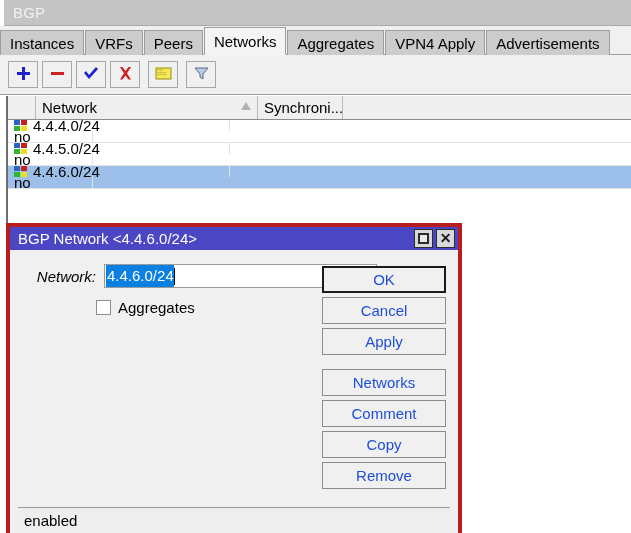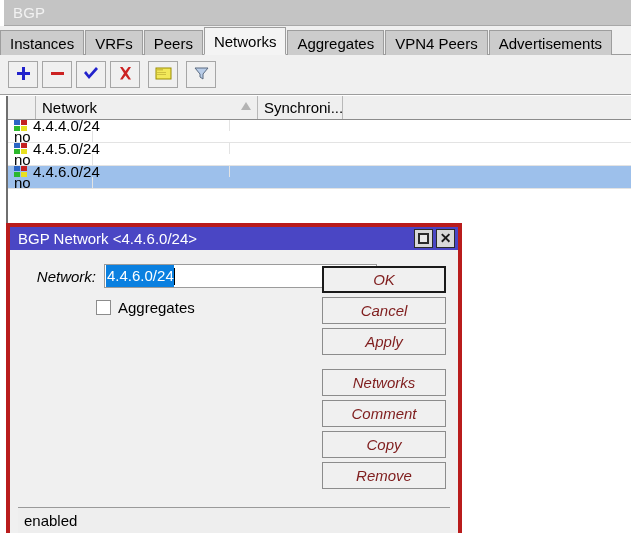--- a/index.html
+++ b/index.html
@@ -313,22 +313,21 @@
   .dbtn {
     width: 124px;
     height: 27px;
     background: #f0f0f0;
     border: 1px solid #8c8c8c;
     box-sizing: border-box;
     font-size: 15px;
     line-height: 25px;
     text-align: center;
     margin-bottom: 4px;
-    color: #7f1d1d;
-    font-style: italic;
+    color: #1d4ed8;
   }
   .dbtn.default {
     border: 2px solid #1a1a1a;
     line-height: 23px;
   }
   .dbtn.spaced { margin-top: 14px; }
 
   #dlg-status {
     position: absolute;
     left: 8px;
@@ -353,21 +352,21 @@
     <div class="edge"></div>
     <span id="window-title-text">BGP</span>
   </div>
 
   <div id="tabstrip">
     <div class="tab">Instances</div>
     <div class="tab">VRFs</div>
     <div class="tab">Peers</div>
     <div class="tab active">Networks</div>
     <div class="tab">Aggregates</div>
-    <div class="tab">VPN4 Peers</div>
+    <div class="tab">VPN4 Apply</div>
     <div class="tab">Advertisements</div>
   </div>
 
   <div id="toolbar">
     <div class="tbtn">
       <span>
         <svg width="15" height="15" viewBox="0 0 15 15">
           <rect x="6" y="1" width="3" height="13" fill="#2222cc"></rect>
           <rect x="1" y="6" width="13" height="3" fill="#2222cc"></rect>
         </svg>

